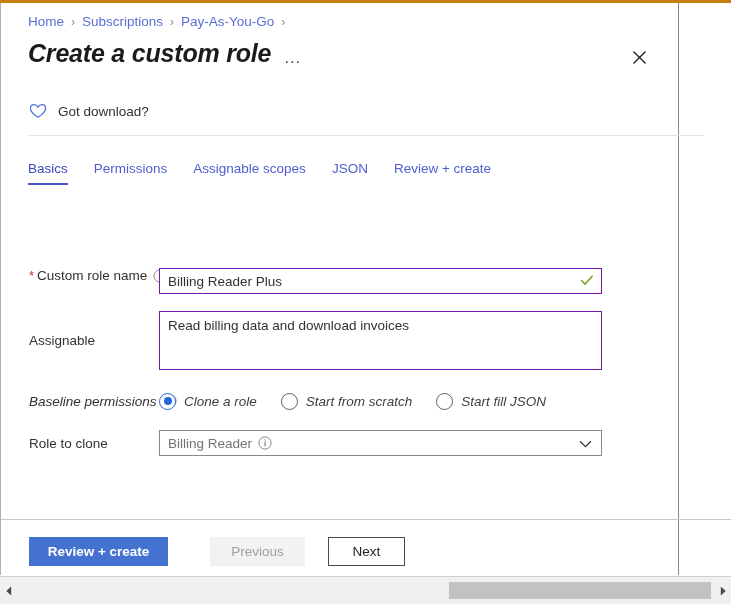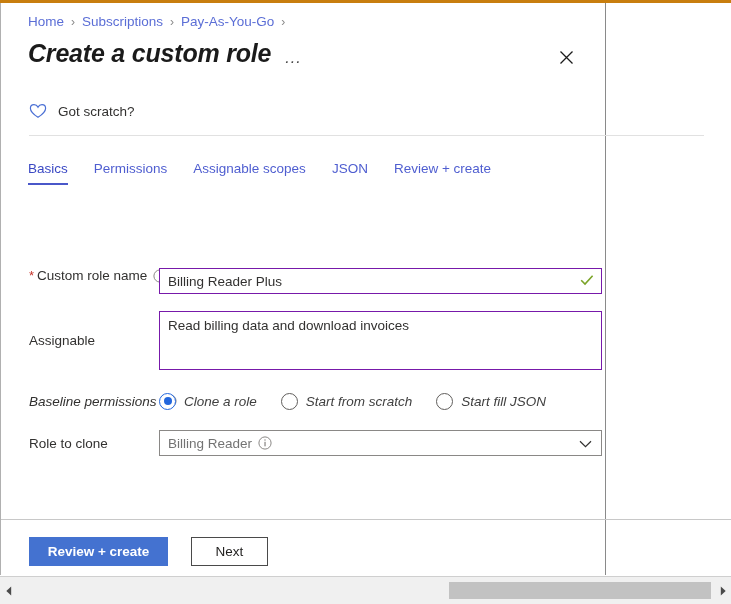--- a/index.html
+++ b/index.html
@@ -22,21 +22,21 @@
     top: 0; left: 0;
     width: 731px;
     height: 3px;
     background: #c87e0e;
   }
 
   
   .blade {
     position: absolute;
     top: 3px; left: 0;
-    width: 606px;
+    width: 679px;
     height: 572px;
     background: #ffffff;
     border-left: 1px solid #b0b0b0;
     border-right: 1px solid #8a8a8a;
   }
 
   
   .breadcrumb {
     position: absolute;
     top: 11px; left: 27px;
@@ -370,21 +370,21 @@
     <div class="close-btn">
       <svg width="15" height="15" viewBox="0 0 15 15">
         <path d="M1.5 1.5 L13.5 13.5 M13.5 1.5 L1.5 13.5" stroke="#1b1b1b" stroke-width="1.3" fill="none"></path>
       </svg>
     </div>
 
     <div class="feedback-row">
       <svg width="18" height="16" viewBox="0 0 18 16">
         <path d="M9 14.3 C9 14.3 1.4 9.6 1.4 5.3 C1.4 3.1 3.0 1.6 5.0 1.6 C6.6 1.6 8.2 2.6 9 4.1 C9.8 2.6 11.4 1.6 13.0 1.6 C15.0 1.6 16.6 3.1 16.6 5.3 C16.6 9.6 9 14.3 9 14.3 Z" fill="none" stroke="#4a6fd4" stroke-width="1.2"></path>
       </svg>
-      <span class="feedback-text">Got scratch?</span>
+      <span class="feedback-text">Got download?</span>
     </div>
     <div class="feedback-divider"></div>
 
     <div class="tabs">
       <div class="tab active">Basics</div>
       <div class="tab">Permissions</div>
       <div class="tab">Assignable scopes</div>
       <div class="tab">JSON</div>
       <div class="tab">Review + create</div>
     </div>
@@ -468,20 +468,21 @@
           </span>
         </div>
       </div>
 
     </div>
 
     <div class="footer-divider"></div>
 
     <div class="footer">
       <div class="btn btn-primary">Review + create</div>
+      <div class="btn btn-disabled">Previous</div>
       <div class="btn btn-default">Next</div>
     </div>
 
   </div>
 
   <div class="hscroll">
     <div class="hs-arrow">
       <svg width="8" height="10" viewBox="0 0 8 10">
           <path d="M6.2 0.6 L1.3 5 L6.2 9.4 Z" fill="#4a4a4a"></path>
         </svg>

